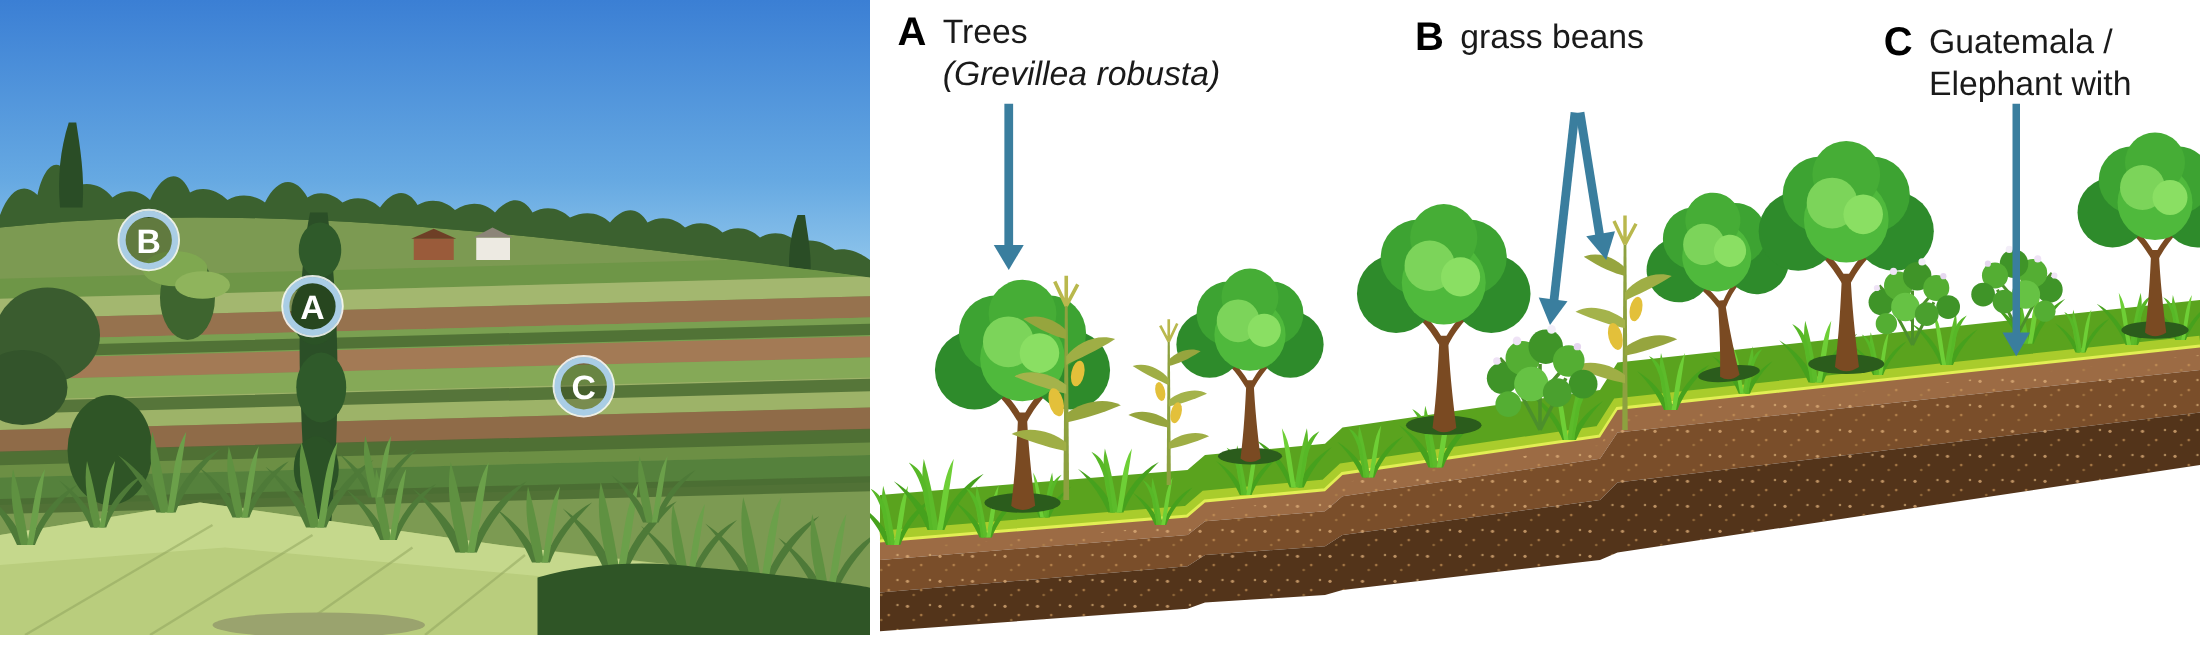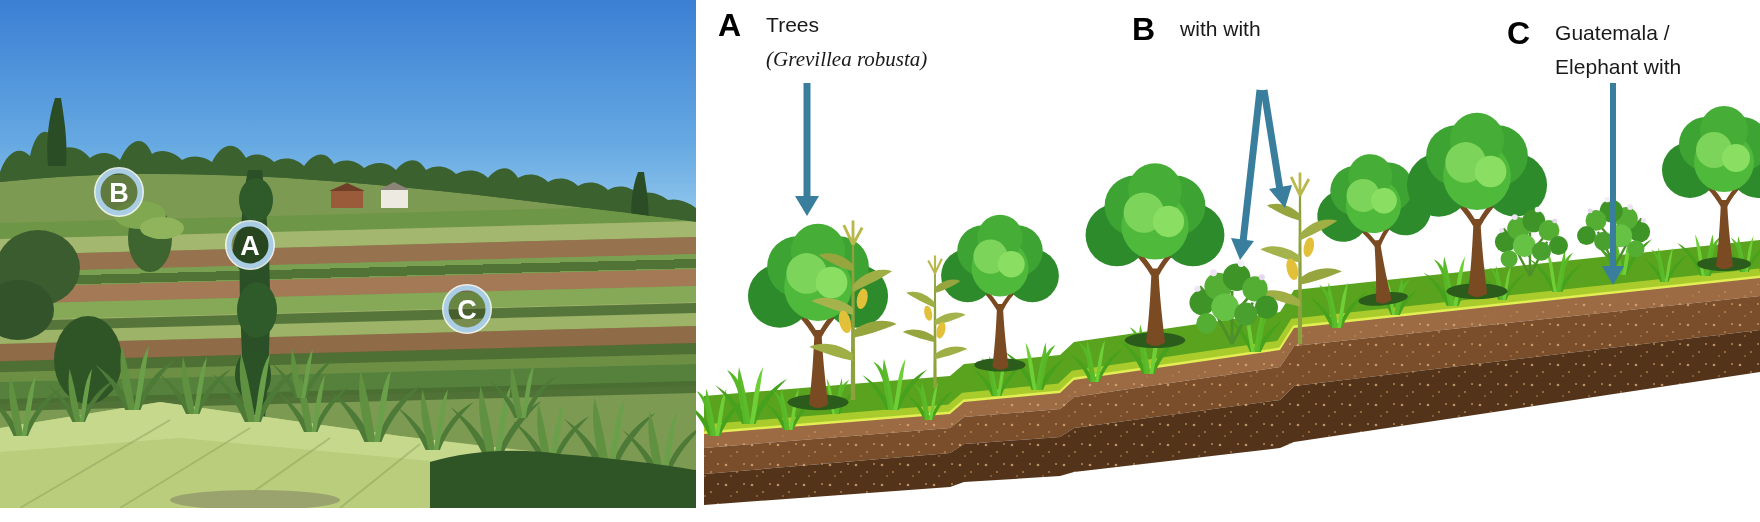--- a/index.html
+++ b/index.html
@@ -3,22 +3,22 @@
 <meta charset="utf-8">
 <style>
   html,body{margin:0;padding:0;background:#ffffff;}
   .figure{position:relative;width:1760px;height:522px;background:#ffffff;overflow:hidden;
           font-family:"Liberation Sans","DejaVu Sans",sans-serif;}
   .photo-panel{position:absolute;left:0;top:0;width:696px;height:508px;}
   .diagram-panel{position:absolute;left:696px;top:0;width:1064px;height:522px;}
   .photo-panel svg,.diagram-panel svg{display:block;position:absolute;left:0;top:0;}
   .annotation{position:absolute;display:flex;gap:13px;align-items:flex-start;z-index:5;color:#1a1a1a;}
   .annotation .letter{font-weight:bold;font-size:32px;line-height:34px;color:#000;}
-  .annotation .lines{font-size:21px;line-height:34px;margin-left:12px;}
-  .annotation .italic{font-style:italic;font-family:Liberation Serif, serif;}
+  .annotation .lines{font-size:27px;line-height:34px;}
+  .annotation .italic{font-style:italic;}
   .marker-text{font-weight:bold;font-size:27px;}
 </style>
 </head>
 <body>
 
 <div class="figure">
 
   <div class="photo-panel">
     <svg width="696" height="508" viewBox="0 0 696 508">
       <defs>
@@ -278,21 +278,21 @@
     <div class="annotation" style="left:22px;top:8px;">
       <div class="letter">A</div>
       <div class="lines">
         <div>Trees</div>
         <div class="italic">(Grevillea robusta)</div>
       </div>
     </div>
     <div class="annotation" style="left:436px;top:12px;">
       <div class="letter">B</div>
       <div class="lines">
-        <div>with with</div>
+        <div>grass beans</div>
       </div>
     </div>
     <div class="annotation" style="left:811px;top:16px;">
       <div class="letter">C</div>
       <div class="lines">
         <div>Guatemala /</div>
         <div>Elephant with</div>
       </div>
     </div>
   </div>

